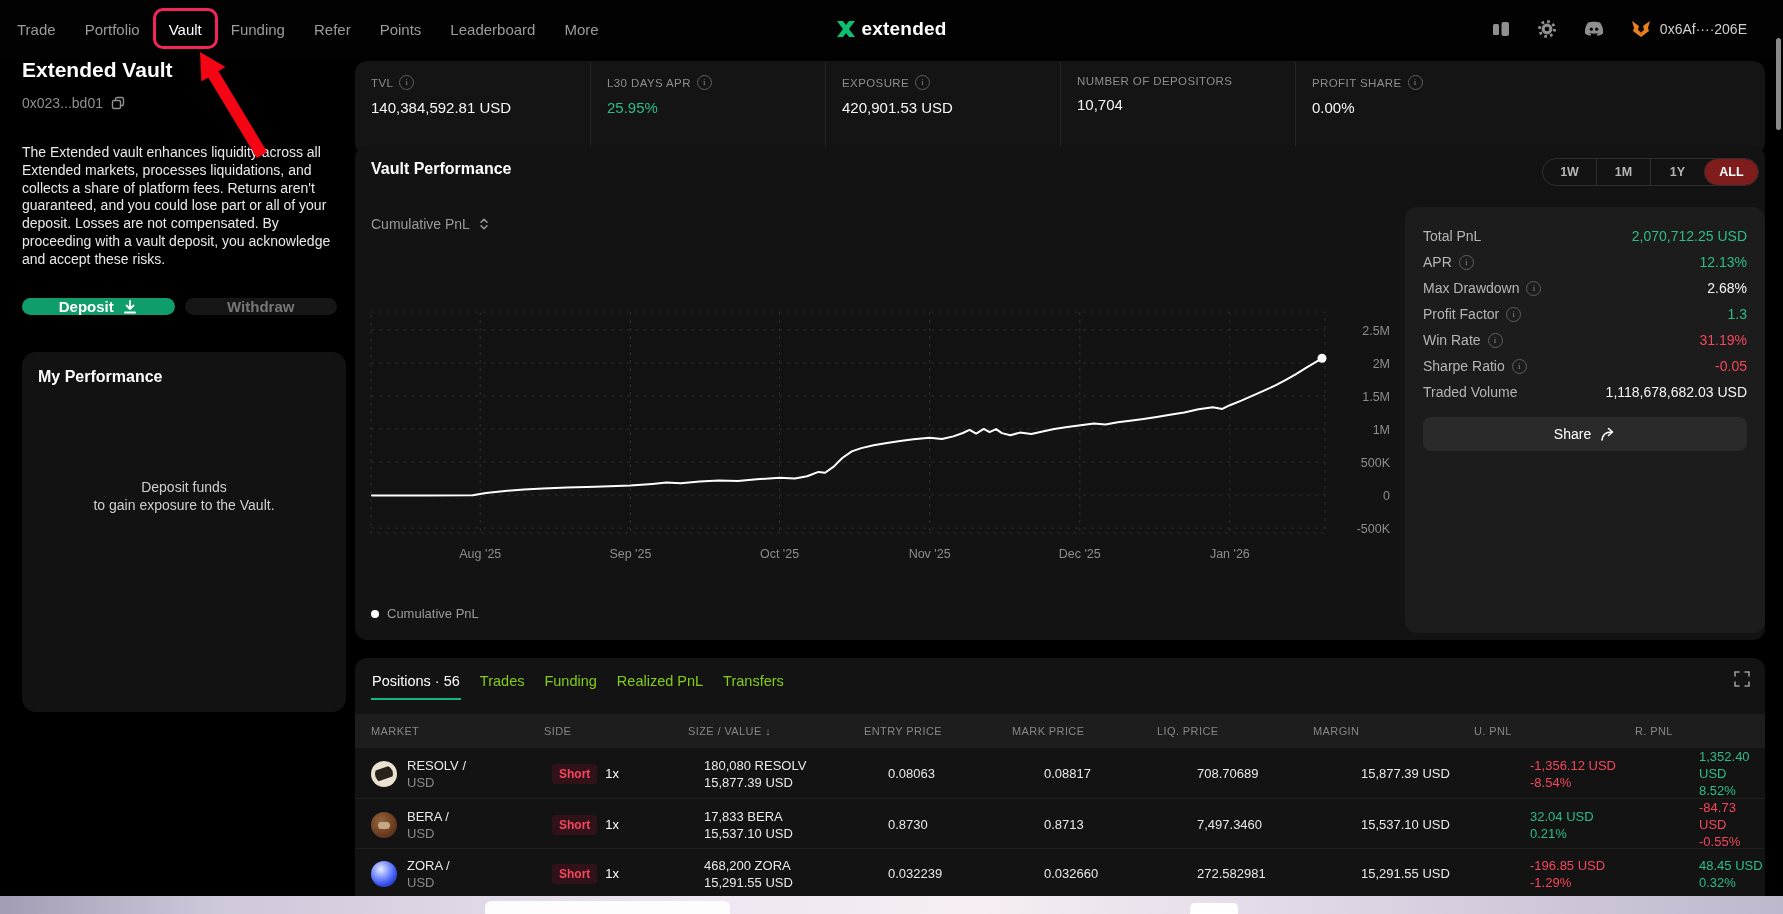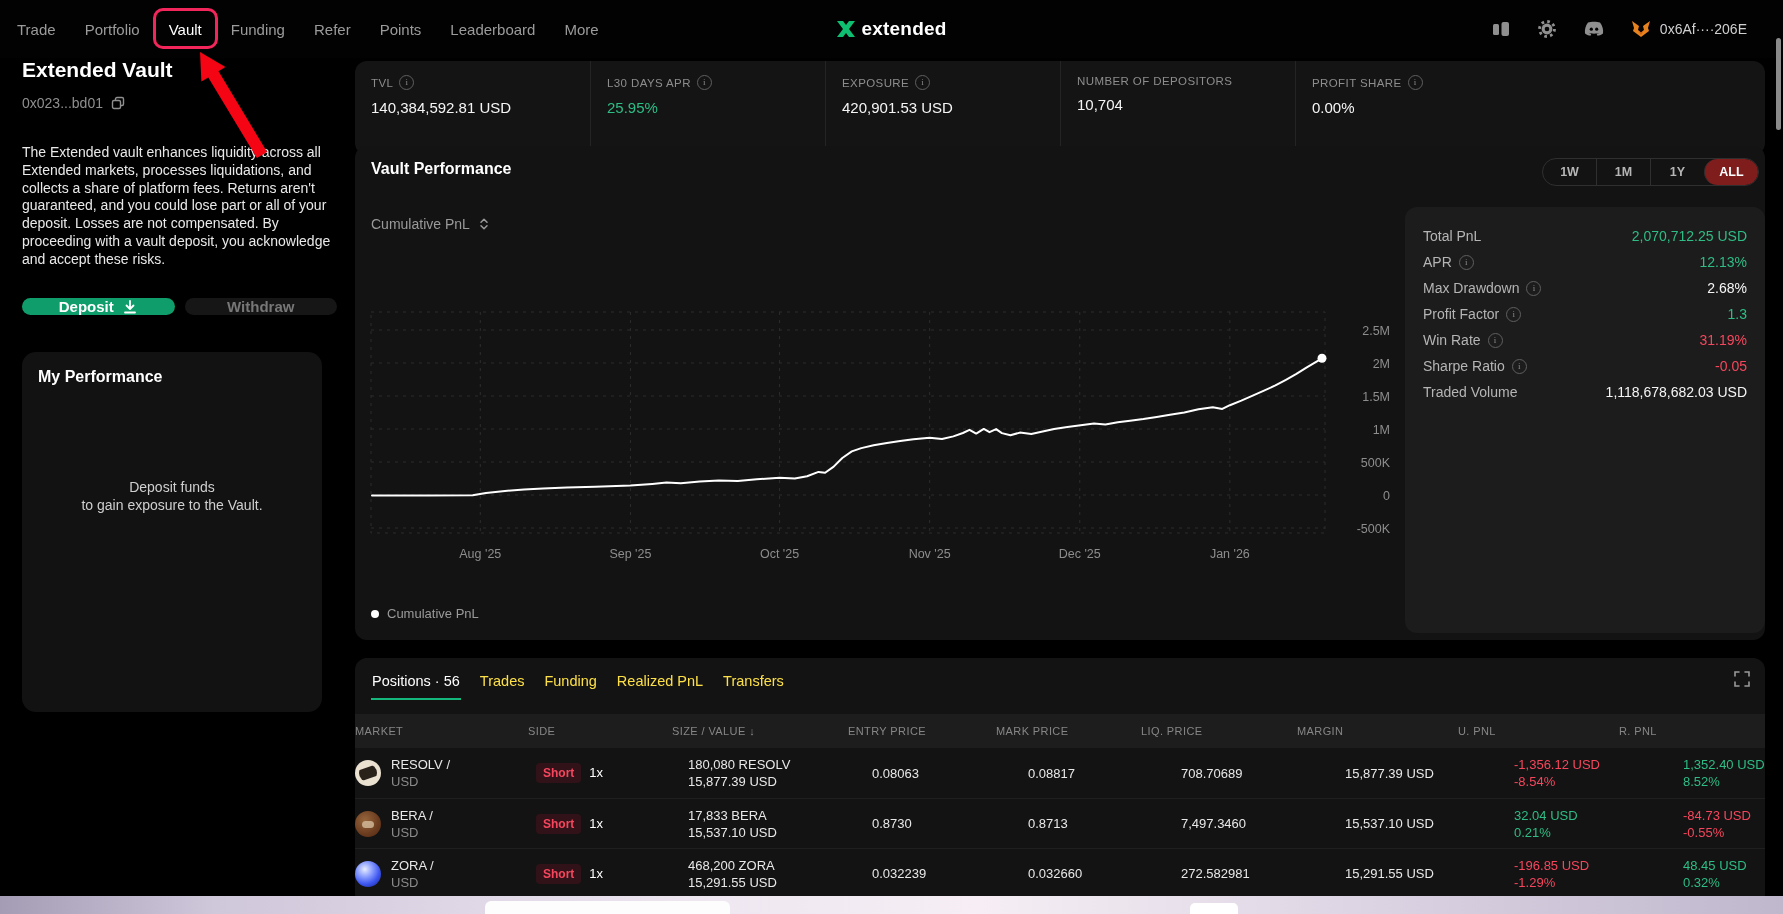--- a/index.html
+++ b/index.html
@@ -22,21 +22,21 @@
 
   
   aside{position:absolute;left:22px;top:58px;width:315px;}
   .vault-title{position:absolute;left:0;top:0;font-size:21px;font-weight:bold;color:#fff;white-space:nowrap;}
   .addr-row{position:absolute;left:0;top:37px;display:flex;align-items:center;gap:8px;color:#8f8f8f;font-size:14px;}
   .vault-desc{position:absolute;left:0;top:72px;width:315px;font-size:14px;line-height:17.8px;color:#e9e9e9;}
   .btn-row{position:absolute;left:0;top:240px;display:flex;gap:10px;width:315px;}
   .btn{height:17px;border-radius:10px;display:flex;align-items:center;justify-content:center;gap:8px;font-size:15px;font-weight:bold;cursor:pointer;flex:1;}
   .btn-deposit{background:#0f9e6b;color:#fff;}
   .btn-withdraw{background:#161616;color:#777;}
-  .perf-card{position:absolute;left:0;top:294px;width:300px;height:360px;background:#121212;border-radius:14px;box-sizing:border-box;padding:16px;}
+  .perf-card{position:absolute;left:0;top:294px;width:324px;height:360px;background:#121212;border-radius:14px;box-sizing:border-box;padding:16px;}
   .perf-title{font-size:16px;font-weight:bold;color:#fff;}
   .perf-empty{margin:92px auto 0;max-width:216px;text-align:center;font-size:14px;line-height:18px;color:#cfcfcf;white-space:pre-line;}
 
   
   .stats-bar{position:absolute;left:355px;top:61px;width:1410px;height:94px;background:#141414;border-radius:12px;display:grid;grid-template-columns:repeat(6,1fr);}
   .stat-cell{padding:14px 0 0 16px;box-sizing:border-box;}
   .stat-cell + .stat-cell{border-left:1px solid #242424;}
   .stat-label-row{display:flex;align-items:center;gap:6px;}
   .stat-label{font-size:11.5px;letter-spacing:.4px;color:#8d8d8d;text-transform:uppercase;}
   .stat-value{margin-top:9px;font-size:15px;color:#f5f5f5;}
@@ -56,24 +56,24 @@
 
   .metrics-panel{position:absolute;left:1050px;top:61px;width:360px;height:426px;background:#1c1c1c;border-radius:12px;box-sizing:border-box;padding:16px 18px;}
   .metric-row{display:flex;justify-content:space-between;align-items:center;height:26px;font-size:14px;}
   .metric-label{display:flex;align-items:center;gap:7px;color:#b5b5b5;}
   .metric-value{font-weight:500;}
   .share-btn{margin-top:12px;height:34px;background:#2a2a2a;border-radius:8px;display:flex;align-items:center;justify-content:center;gap:9px;color:#fff;font-size:14px;font-weight:500;cursor:pointer;}
 
   
   .positions-card{position:absolute;left:355px;top:658px;width:1410px;height:248px;background:#131313;border-radius:12px;overflow:hidden;}
   .tabs-row{position:absolute;left:16px;top:0;display:flex;gap:18px;}
-  .tab{padding:15px 1px 9px;font-size:14.5px;color:#fde047;cursor:pointer;border-bottom:2px solid transparent;white-space:nowrap;}
+  .tab{padding:15px 1px 9px;font-size:14.5px;color:#84cc16;cursor:pointer;border-bottom:2px solid transparent;white-space:nowrap;}
   .tab.active{color:#fff;border-bottom-color:#14b87d;}
   .fs-btn{position:absolute;right:14px;top:12px;cursor:pointer;}
-  .tgrid{display:grid;grid-template-columns:173px 144px 176px 148px 145px 156px 161px 161px 1fr;box-sizing:border-box;align-items:center;}
+  .tgrid{display:grid;grid-template-columns:173px 144px 176px 148px 145px 156px 161px 161px 1fr;box-sizing:border-box;padding-left:16px;align-items:center;}
   #table-header{position:absolute;left:0;top:56px;width:1410px;height:34px;background:#1d1d1d;}
   .th{font-size:11px;letter-spacing:.4px;color:#868686;text-transform:uppercase;}
   #table-body{position:absolute;left:0;top:90px;width:1410px;}
   .trow{height:50px;border-top:1px solid #1f1f1f;cursor:pointer;gap:8px;}
   .trow:first-child{border-top:none;}
   .cell{font-size:13px;color:#e8e8e8;}
   .two-line div{line-height:17px;}
   .dim{color:#8a8a8a;}
   .market-cell{display:flex;align-items:center;gap:10px;}
   .coin{width:26px;height:26px;border-radius:50%;position:relative;overflow:hidden;flex:0 0 auto;}
@@ -311,20 +311,29 @@
           </span>
           <span class="metric-value" style="color: rgb(246, 70, 93);">-0.05</span>
         </div>
         <div class="metric-row">
           <span class="metric-label">
             <span>Traded Volume</span>
           </span>
           <span class="metric-value" style="color: rgb(245, 245, 245);">1,118,678,682.03 USD</span>
         </div>
       </div>
+    <div class="share-btn">
+      <span>Share</span>
+      <span>
+        <svg width="16" height="15" viewBox="0 0 16 15">
+            <path d="M2 13 C2.5 7.5 6 5 11.5 5" fill="none" stroke="#fff" stroke-width="1.6" stroke-linecap="round"></path>
+            <path d="M8.5 1.5 L12.5 5 L8.5 8.5" fill="none" stroke="#fff" stroke-width="1.6" stroke-linecap="round" stroke-linejoin="round"></path>
+          </svg>
+      </span>
+    </div>
   </div>
 </section>
 
 <section class="positions-card">
   <div class="tabs-row" id="tabs">
       <div class="tab active">Positions · 56</div>
       <div class="tab">Trades</div>
       <div class="tab">Funding</div>
       <div class="tab">Realized PnL</div>
       <div class="tab">Transfers</div>

